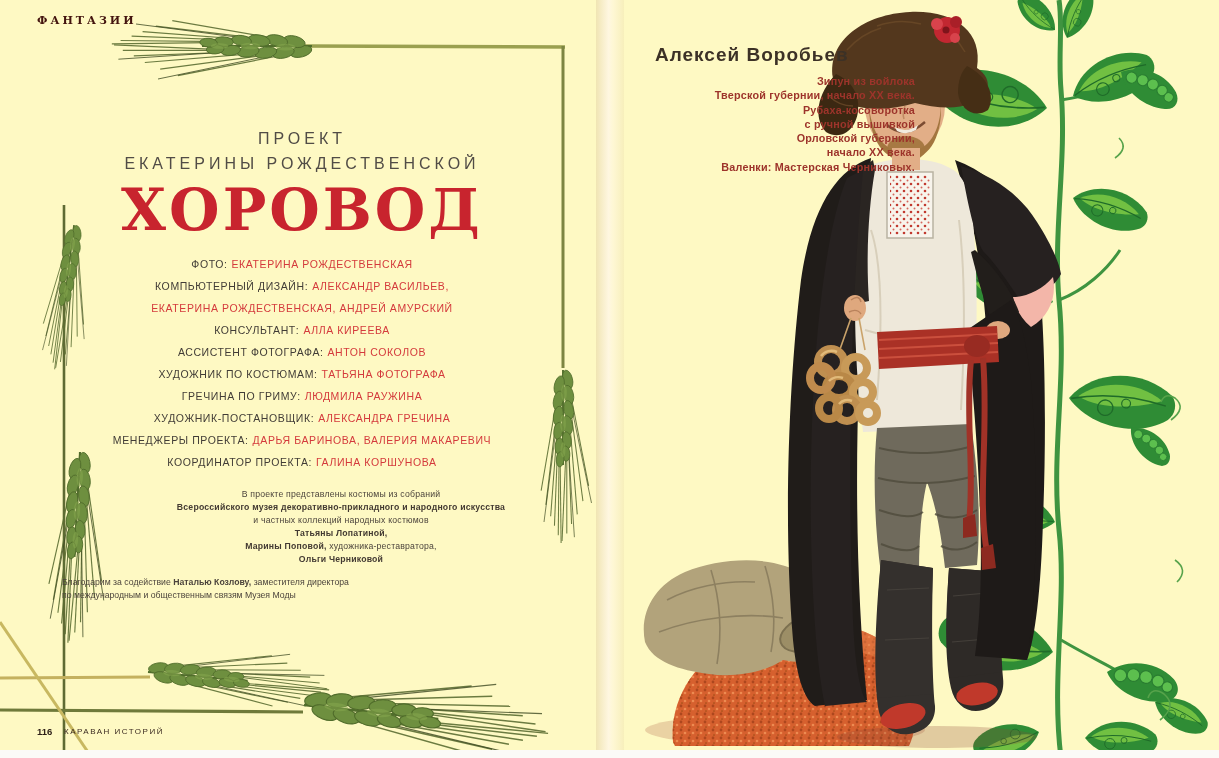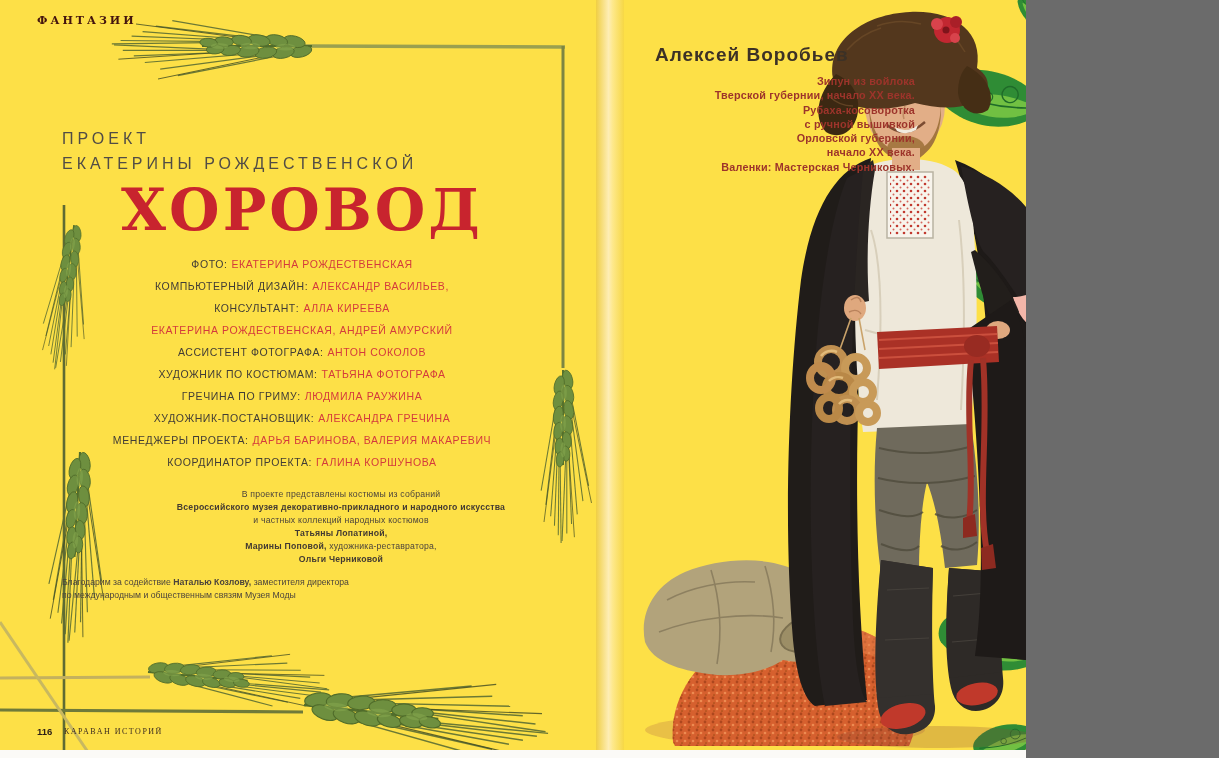--- a/index.html
+++ b/index.html
@@ -1,49 +1,49 @@
 <!DOCTYPE html>
 <html><head>
 <meta charset="utf-8">
 <style>
   * { margin:0; padding:0; box-sizing:border-box; }
   html,body { width:100%; height:100%; }
   body { background:#6b6b6b; font-family:"Liberation Sans", sans-serif; }
   #spread {
-    position:relative; width:1026px; height:758px;
-    background:#fde047; overflow:hidden;
+    position:relative; width:1219px; height:758px;
+    background:#fef9c3; overflow:hidden;
   }
   .abs { position:absolute; }
 
   
   .masthead {
     left:37px; top:14px;
     font-family:"DejaVu Serif", serif; font-weight:bold;
     font-size:11px; letter-spacing:3px; color:#43140e;
   }
   .project-block {
-    left:62px; top:126px; width:480px; 
+    left:62px; top:126px; width:480px; text-align:center;
     color:#514c46; font-size:16px; letter-spacing:4px; line-height:25px;
   }
   .title {
     left:62px; top:178px; width:480px; text-align:center;
     font-family:"DejaVu Serif", serif; font-weight:bold;
     font-size:58px; letter-spacing:3px; color:#c8242e; line-height:64px;
   }
   .credits { left:62px; top:258px; width:480px; text-align:center; }
   .credit-line { height:22px; font-size:10.5px; font-weight:normal; letter-spacing:.6px; color:#413c36; }
   .credit-line .credit-value { color:#d43a3c; }
   .credit-line .credit-label:not(:empty) { margin-right:4px; }
   .collections { left:62px; top:488px; width:480px; text-align:center;
     font-size:8.7px; color:#4c443c; line-height:13px; letter-spacing:.2px;margin-left:39px; }
   .collections b { color:#433a32; }
   .thanks { left:62px; top:576px; width:480px; text-align:left;
     font-size:8.7px; color:#4c443c; line-height:13px; }
   .folio { left:37px; top:726px; font-size:9.5px; font-weight:bold; color:#2e2018; }
-  .folio-mag { left:64px; top:727px; font-family:Liberation Serif, serif;
+  .folio-mag { left:64px; top:727px; font-family:Liberation Sans, sans-serif;
     font-size:8px; letter-spacing:1.5px; color:#3a2a20; }
 
   
   .model-name {
     left:655px; top:44px; font-size:19px; letter-spacing:1px;
     color:#3c3126; font-weight:bold;
   }
   .costume-desc {
     left:655px; top:74px; width:260px;
     font-size:10.8px; font-weight:bold; color:#9d342b;
@@ -341,22 +341,22 @@
   <div class="abs project-block">
     <div>ПРОЕКТ</div>
     <div>ЕКАТЕРИНЫ РОЖДЕСТВЕНСКОЙ</div>
   </div>
 
   <div class="abs title">ХОРОВОД</div>
 
   <div class="abs credits">
     <div class="credit-line"><span class="credit-label">ФОТО:</span><span class="credit-value">ЕКАТЕРИНА РОЖДЕСТВЕНСКАЯ</span></div>
     <div class="credit-line"><span class="credit-label">КОМПЬЮТЕРНЫЙ ДИЗАЙН:</span><span class="credit-value">АЛЕКСАНДР ВАСИЛЬЕВ,</span></div>
+    <div class="credit-line"><span class="credit-label"></span><span class="credit-value">ЕКАТЕРИНА РОЖДЕСТВЕНСКАЯ, АНДРЕЙ АМУРСКИЙ</span></div>
     <div class="credit-line"><span class="credit-label">КОНСУЛЬТАНТ:</span><span class="credit-value">АЛЛА КИРЕЕВА</span></div>
-    <div class="credit-line"><span class="credit-label"></span><span class="credit-value">ЕКАТЕРИНА РОЖДЕСТВЕНСКАЯ, АНДРЕЙ АМУРСКИЙ</span></div>
     <div class="credit-line"><span class="credit-label">АССИСТЕНТ ФОТОГРАФА:</span><span class="credit-value">АНТОН СОКОЛОВ</span></div>
     <div class="credit-line"><span class="credit-label">ХУДОЖНИК ПО КОСТЮМАМ:</span><span class="credit-value">ТАТЬЯНА ФОТОГРАФА</span></div>
     <div class="credit-line"><span class="credit-label">ГРЕЧИНА ПО ГРИМУ:</span><span class="credit-value">ЛЮДМИЛА РАУЖИНА</span></div>
     <div class="credit-line"><span class="credit-label">ХУДОЖНИК-ПОСТАНОВЩИК:</span><span class="credit-value">АЛЕКСАНДРА ГРЕЧИНА</span></div>
     <div class="credit-line"><span class="credit-label">МЕНЕДЖЕРЫ ПРОЕКТА:</span><span class="credit-value">ДАРЬЯ БАРИНОВА, ВАЛЕРИЯ МАКАРЕВИЧ</span></div>
     <div class="credit-line"><span class="credit-label">КООРДИНАТОР ПРОЕКТА:</span><span class="credit-value">ГАЛИНА КОРШУНОВА</span></div>
   </div>
 
   <div class="abs collections">
     <div>В проекте представлены костюмы из собраний</div>

